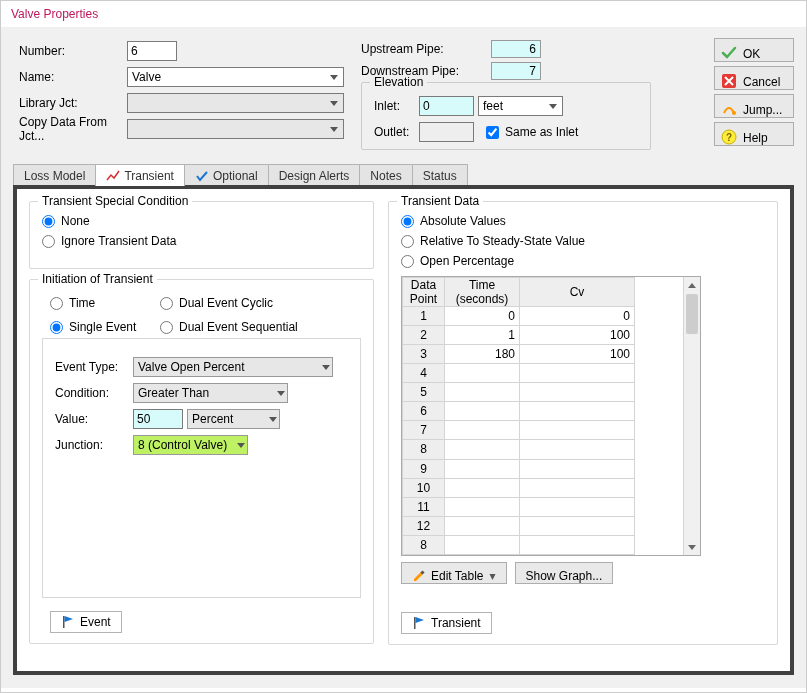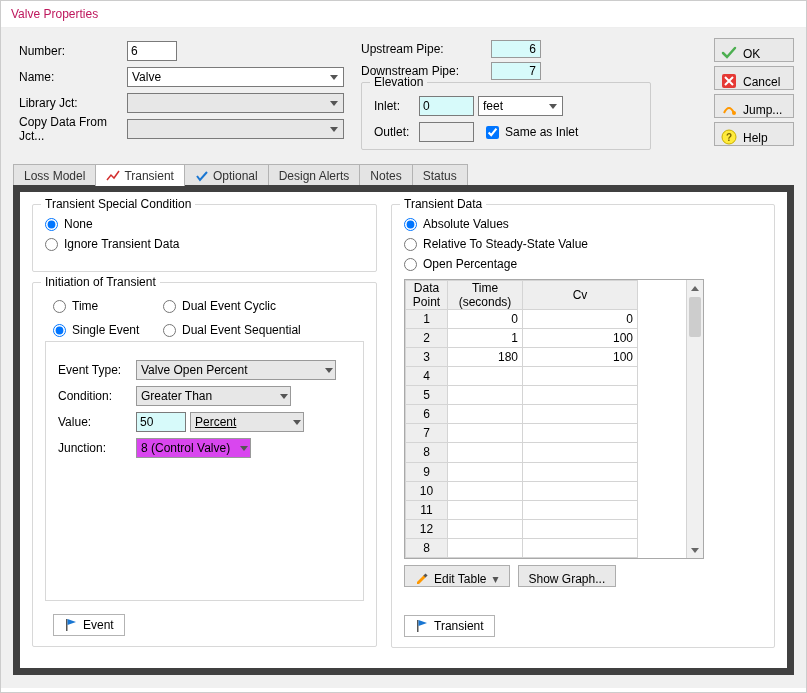--- a/index.html
+++ b/index.html
@@ -61,21 +61,21 @@
   
   .tabstrip { display: flex; margin-top: 6px; }
   .tab {
     height: 22px; padding: 0 10px; display: flex; align-items: center;
     background: #e4e4e4; border: 1px solid #b3b3b3; border-bottom: none;
     margin-right: -1px; font: inherit; color: #333; position: relative;
   }
   .tab .ticon { width: 14px; height: 14px; margin-right: 4px; }
   .tab.active { background: #fff; z-index: 2; }
   .tabpanel {
-    background: #fff; border: 7px solid #404040; height: 490px;
+    background: #fff; border: 4px solid #404040; height: 490px;
     margin-top: -1px; padding: 12px; position: relative;
   }
   .flex-row { display: flex; gap: 14px; height: 100%; }
   .fieldset {
     border: 1px solid #d8d8d8; background: #fff;
     padding: 8px 12px 10px; position: relative; border-radius: 2px;
   }
   .fieldset > .legend {
     position: absolute; top: -8px; left: 8px; background: #fff; padding: 0 4px;
     font-size: 12px; color: #000;
@@ -87,21 +87,21 @@
     border: 1px solid #d8d8d8; padding: 16px 12px 12px; margin-top: 0;
     height: 260px;
   }
   .param-row { display: flex; align-items: center; height: 24px; margin-bottom: 2px; }
   .param-label { width: 78px; }
   .combo2 {
     height: 20px; background: #e7e7e7; border: 1px solid #999;
     display: flex; align-items: center; justify-content: space-between;
     padding: 0 2px 0 4px; font: inherit;
   }
-  .combo2.white { background: #d946ef; }
+  .combo2.white { background: #bef264; }
   .val-input {
     width: 50px; height: 20px; background: #d7fafa; border: 1px solid #7a7a7a;
     padding: 1px 3px; font: inherit;
   }
   .bottom-tab {
     position: absolute; bottom: 10px; left: 20px; height: 22px;
     display: flex; align-items: center; background: #fff; border: 1px solid #b3b3b3;
     padding: 0 10px; font: inherit;
   }
   .flag-icon { width: 14px; height: 14px; margin-right: 5px; }
@@ -339,21 +339,21 @@
                   <span class="arrow">
                       <svg width="8" height="5" viewBox="0 0 8 5">
                         <path d="M0 0 L4 5 L8 0 Z" fill="#555"></path>
                       </svg>
                     </span>
                 </div>
               </div>
               <div class="param-row">
                 <span class="param-label">Value:</span>
                 <input class="val-input" value="50" style="">
-                <div class="combo2" style="width:114px; margin-left:4px;text-decoration:underline;">
+                <div class="combo2" style="width:93px; margin-left:4px;">
                   <span>Percent</span>
                   <span class="arrow">
                       <svg width="8" height="5" viewBox="0 0 8 5">
                         <path d="M0 0 L4 5 L8 0 Z" fill="#555"></path>
                       </svg>
                     </span>
                 </div>
               </div>
               <div class="param-row">
                 <span class="param-label">Junction:</span>

